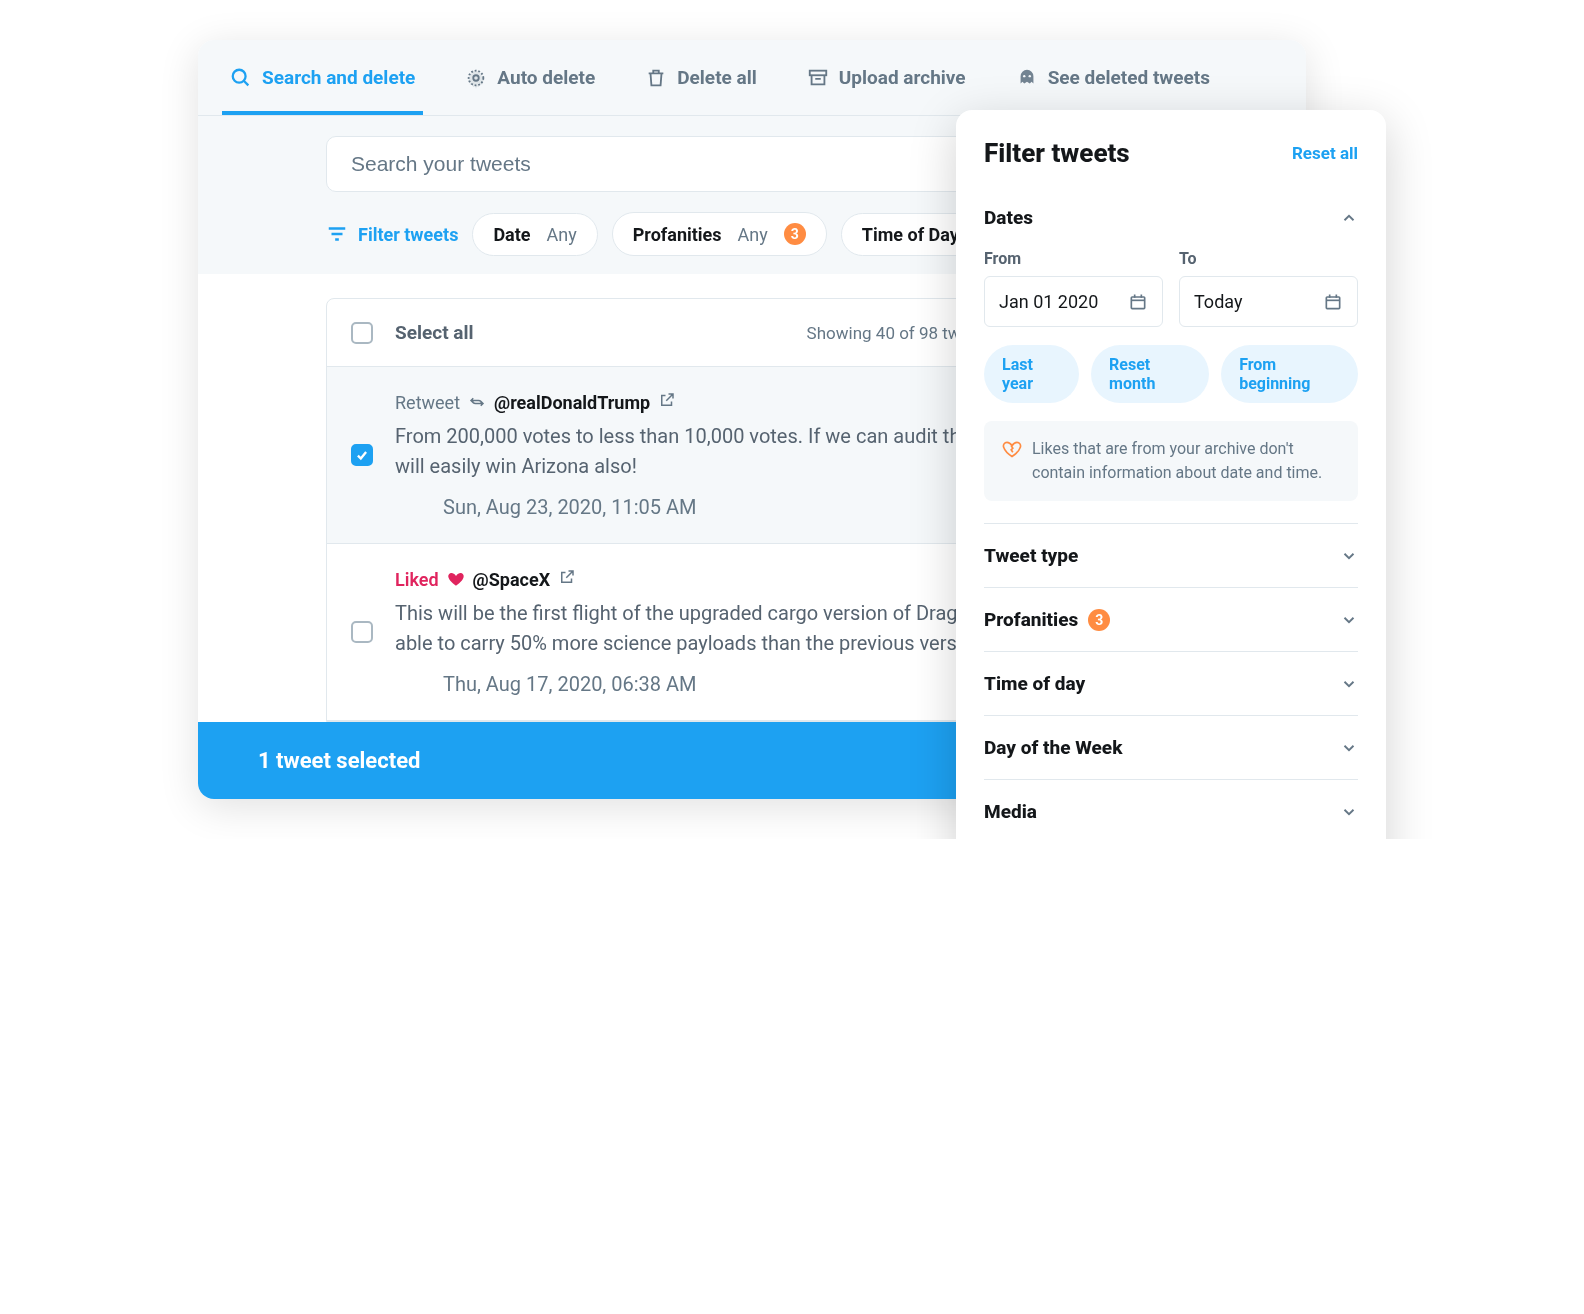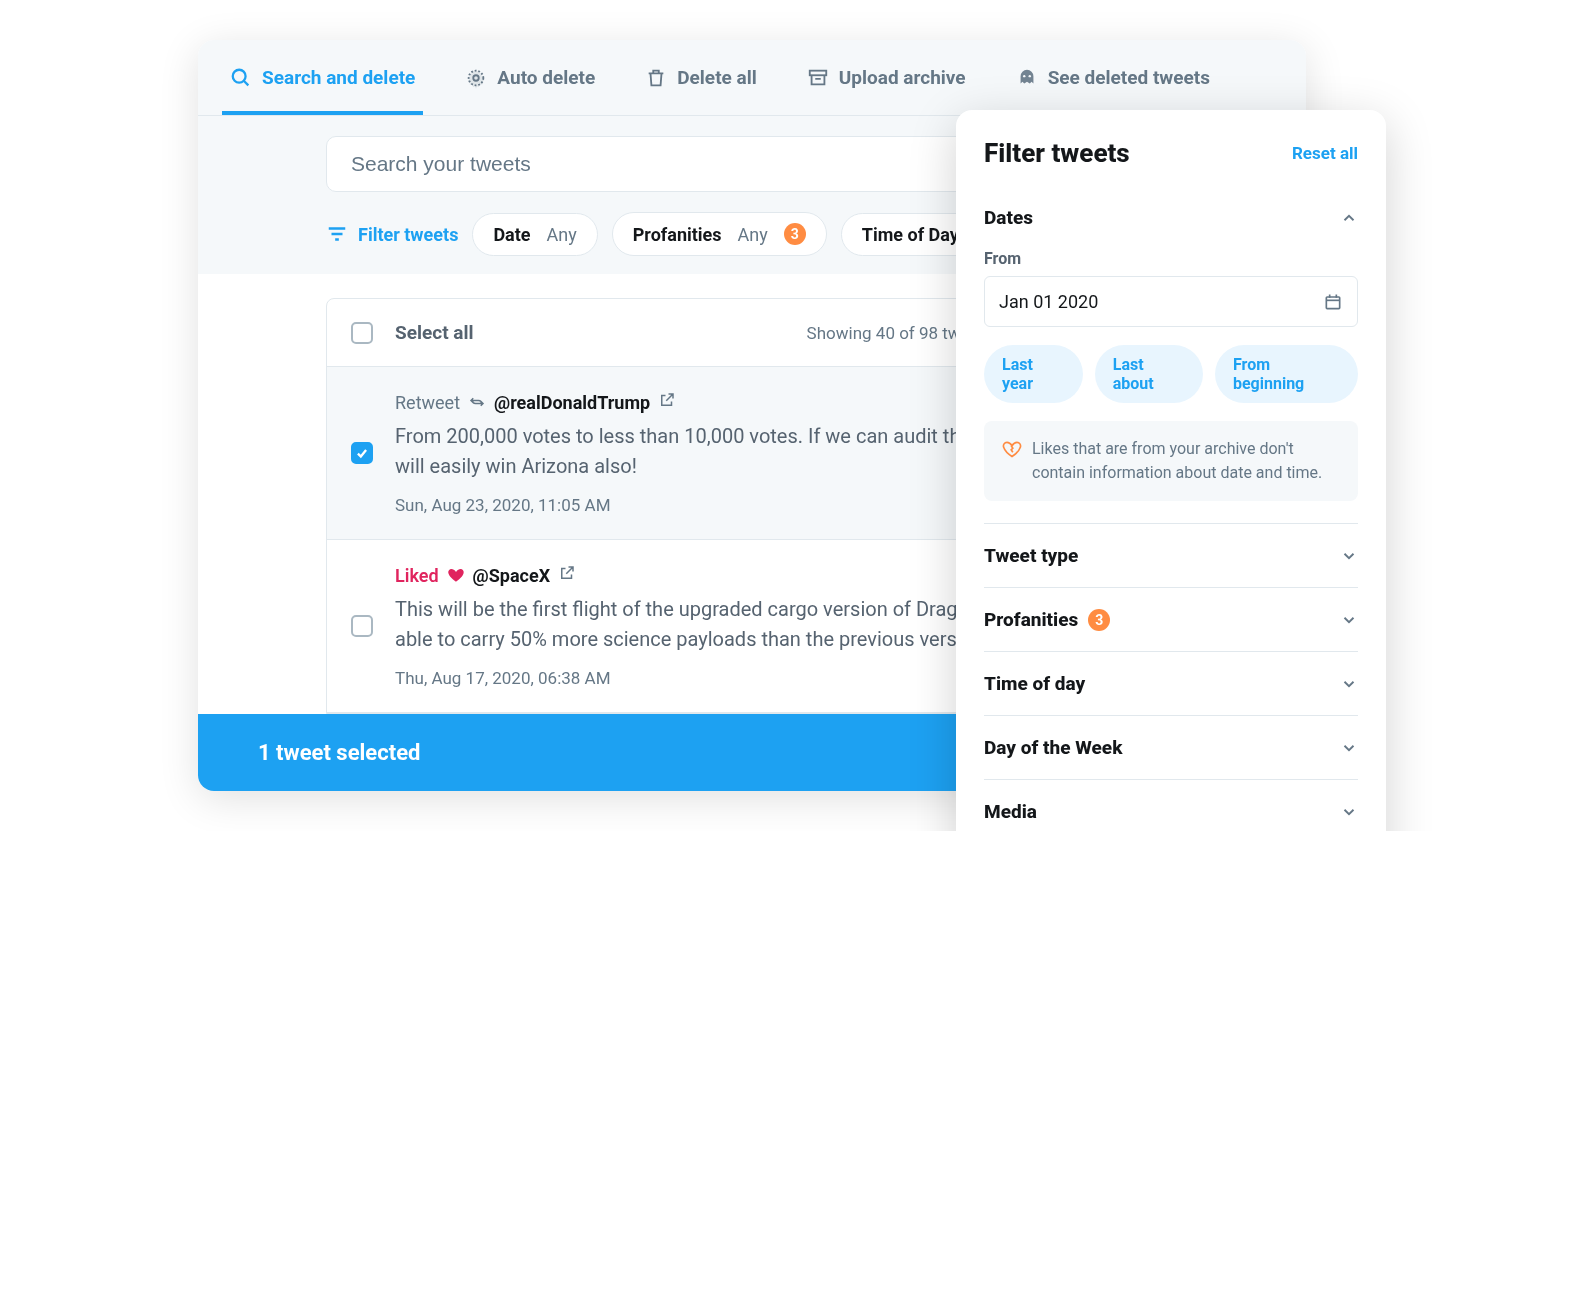--- a/index.html
+++ b/index.html
@@ -177,21 +177,21 @@
   .tweet-meta .type.liked { color: var(--red); font-weight: 600; }
   .tweet-meta svg { width: 18px; height: 18px; }
   .tweet-meta .handle { font-weight: 700; color: var(--text-dark); }
   .tweet-meta .ext { color: var(--text-gray); cursor: pointer; }
   .tweet-text {
     font-size: 20px;
     color: var(--text-mid);
     line-height: 1.5;
     margin-bottom: 14px;
   }
-  .tweet-date { font-size: 17px; color: var(--text-gray); }
+  .tweet-date { font-size: 20px; color: var(--text-gray); margin-left: 48px; }
   .tweet .checkwrap {
     display: flex;
     align-items: center;
   }
   .selection-bar {
     background: #1da1f2;
     color: #fff;
     padding: 26px 60px;
     font-size: 22px;
     font-weight: 700;
@@ -475,24 +475,36 @@
             <div class="date-input">
               <span>Jan 01 2020</span>
               <svg viewBox="0 0 24 24" fill="none" stroke="currentColor" stroke-width="2">
                   <rect x="4" y="6" width="16" height="14" rx="1"></rect>
                   <line x1="4" y1="10" x2="20" y2="10"></line>
                   <line x1="8" y1="3" x2="8" y2="7"></line>
                   <line x1="16" y1="3" x2="16" y2="7"></line>
                 </svg>
             </div>
           </div>
+          <div class="date-col">
+            <div class="date-label">To</div>
+            <div class="date-input">
+              <span>Today</span>
+              <svg viewBox="0 0 24 24" fill="none" stroke="currentColor" stroke-width="2">
+                  <rect x="4" y="6" width="16" height="14" rx="1"></rect>
+                  <line x1="4" y1="10" x2="20" y2="10"></line>
+                  <line x1="8" y1="3" x2="8" y2="7"></line>
+                  <line x1="16" y1="3" x2="16" y2="7"></line>
+                </svg>
+            </div>
+          </div>
         </div>
         <div class="quick-dates">
           <div class="quick-date">Last year</div>
-          <div class="quick-date">Last about</div>
+          <div class="quick-date">Reset month</div>
           <div class="quick-date">From beginning</div>
         </div>
         <div class="info-box">
           <svg viewBox="0 0 24 24" fill="currentColor">
               <path d="M12 21s-8-5-10-11c-1-3 1-6 4-6 2 0 4 1 6 4 2-3 4-4 6-4 3 0 5 3 4 6-2 6-10 11-10 11zM11 8l2 3-2 2 2 3" fill="none" stroke="currentColor" stroke-width="2"></path>
             </svg>
           <span>Likes that are from your archive don't contain information about date and time.</span>
         </div>
       </div>
 

